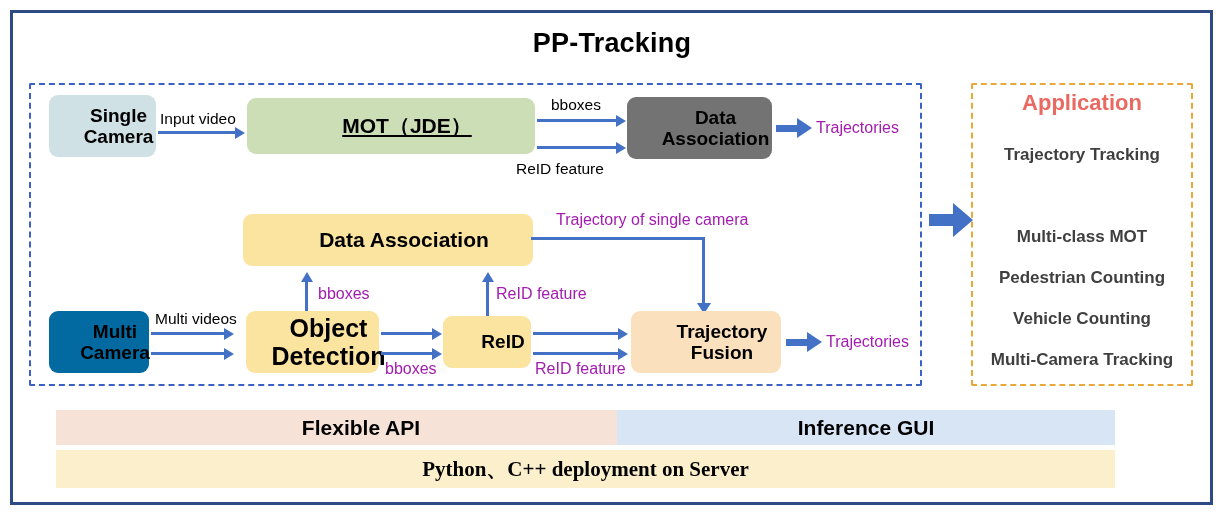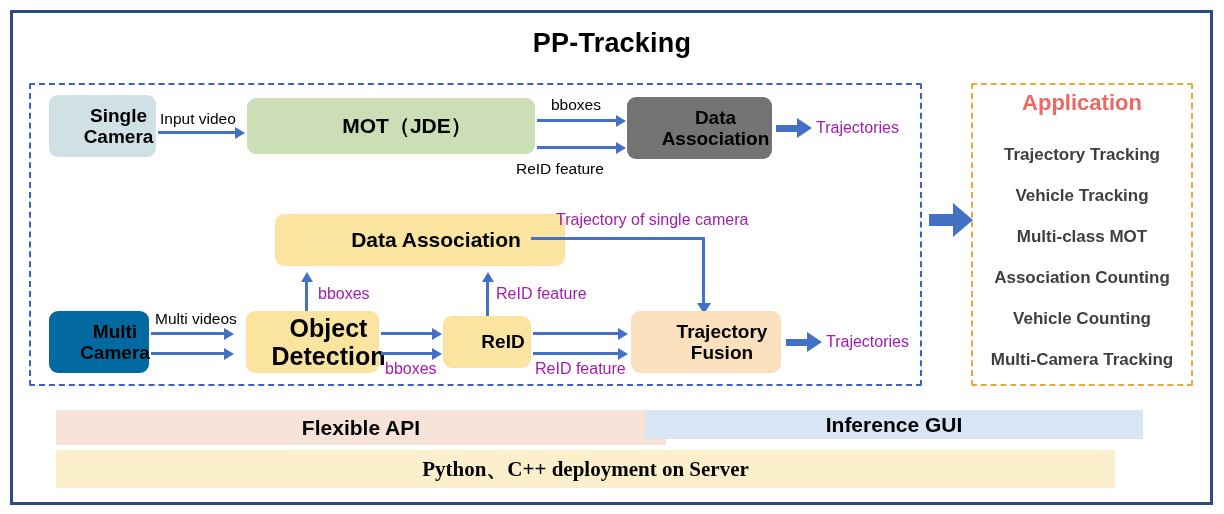--- a/index.html
+++ b/index.html
@@ -25,23 +25,23 @@
     position:absolute;left:971px;top:83px;width:222px;height:303px;
     border:2.5px dashed #e8a93a;box-sizing:border-box;border-radius:2px;
   }
 
   .node{
     position:absolute;border-radius:9px;display:flex;align-items:center;
     justify-content:center;text-align:center;font-weight:bold;color:#000;
     line-height:1.12;box-sizing:border-box;padding-left:32px;
   }
   .n-single{left:49px;top:95px;width:107px;height:62px;background:#cfe1e5;font-size:19px;}
-  .n-mot{left:247px;top:98px;width:288px;height:56px;background:#cbdeb5;font-size:21px;}
+  .n-mot{left:247px;top:98px;width:288px;height:56px;background:#cbdeb5;font-size:21px;text-decoration:underline;}
   .n-da1{left:627px;top:97px;width:145px;height:62px;background:#737373;font-size:19px;}
-  .n-da2{left:243px;top:214px;width:290px;height:52px;background:#fbe3a0;font-size:21px;margin-left:32px;}
+  .n-da2{left:243px;top:214px;width:290px;height:52px;background:#fbe3a0;font-size:21px;}
   .n-multi{left:49px;top:311px;width:100px;height:62px;background:#0369a1;font-size:19px;}
   .n-objdet{left:246px;top:311px;width:133px;height:62px;background:#fbe3a0;font-size:25px;}
   .n-reid{left:443px;top:316px;width:88px;height:52px;background:#fbe3a0;font-size:19px;}
   .n-trajfus{left:631px;top:311px;width:150px;height:62px;background:#fae0bd;font-size:19px;}
 
   .lbl{position:absolute;font-size:15.5px;color:#000;white-space:nowrap;}
   .lbl-b{position:absolute;font-size:16px;color:#a21caf;white-space:nowrap;}
 
   .line-h{position:absolute;height:3px;background:#4371c5;}
   .line-v{position:absolute;width:3px;background:#4371c5;}
@@ -59,21 +59,21 @@
     font-size:22px;font-weight:bold;color:#ea6a62;
   }
   .app-item{
     position:absolute;width:222px;text-align:center;left:971px;
     font-size:17px;font-weight:bold;color:#3f3f3f;white-space:nowrap;
   }
 
   .bar{position:absolute;display:flex;align-items:center;justify-content:center;
        font-size:21px;font-weight:bold;color:#000;box-sizing:border-box;}
   .bar-api{left:56px;top:410px;width:610px;height:35px;background:#f7e2d7;}
-  .bar-gui{left:617px;top:410px;width:498px;height:29px;background:#d8e5f5;margin-left:28px;}
+  .bar-gui{left:617px;top:410px;width:498px;height:35px;background:#d8e5f5;}
   .bar-deploy{left:56px;top:450px;width:1059px;height:38px;background:#fcefcc;font-family:Liberation Serif, serif;}
 </style>
 </head>
 <body>
 
 <div id="stage">
   <div class="outer-frame"></div>
 
   <div class="page-title">PP-Tracking</div>
 
@@ -172,22 +172,21 @@
   <div class="lbl-b" style="left:826px;top:333px;">Trajectories</div>
 
   <svg class="fat-arrow" style="left:929px;top:203px;" width="44" height="34" viewBox="0 0 44 34">
     <polygon points="0,11 24,11 24,0 44,17 24,34 24,23 0,23" fill="#4371c5"></polygon>
   </svg>
 
   <div class="app-region"></div>
   <div class="app-title">Application</div>
 
   <div class="app-item" style="top:145px;">Trajectory Tracking</div>
-  <div class="app-item" style="top:186px;">Vehicle Tracking</div>
   <div class="app-item" style="top:227px;">Multi-class MOT</div>
-  <div class="app-item" style="top:268px;">Association Counting</div>
+  <div class="app-item" style="top:268px;">Pedestrian Counting</div>
   <div class="app-item" style="top:309px;">Vehicle Counting</div>
   <div class="app-item" style="top:350px;">Multi-Camera Tracking</div>
 
   <div class="bar bar-api">Flexible API</div>
   <div class="bar bar-gui">Inference GUI</div>
   <div class="bar bar-deploy">Python、C++ deployment on Server</div>
 </div>
 
 </body></html>

